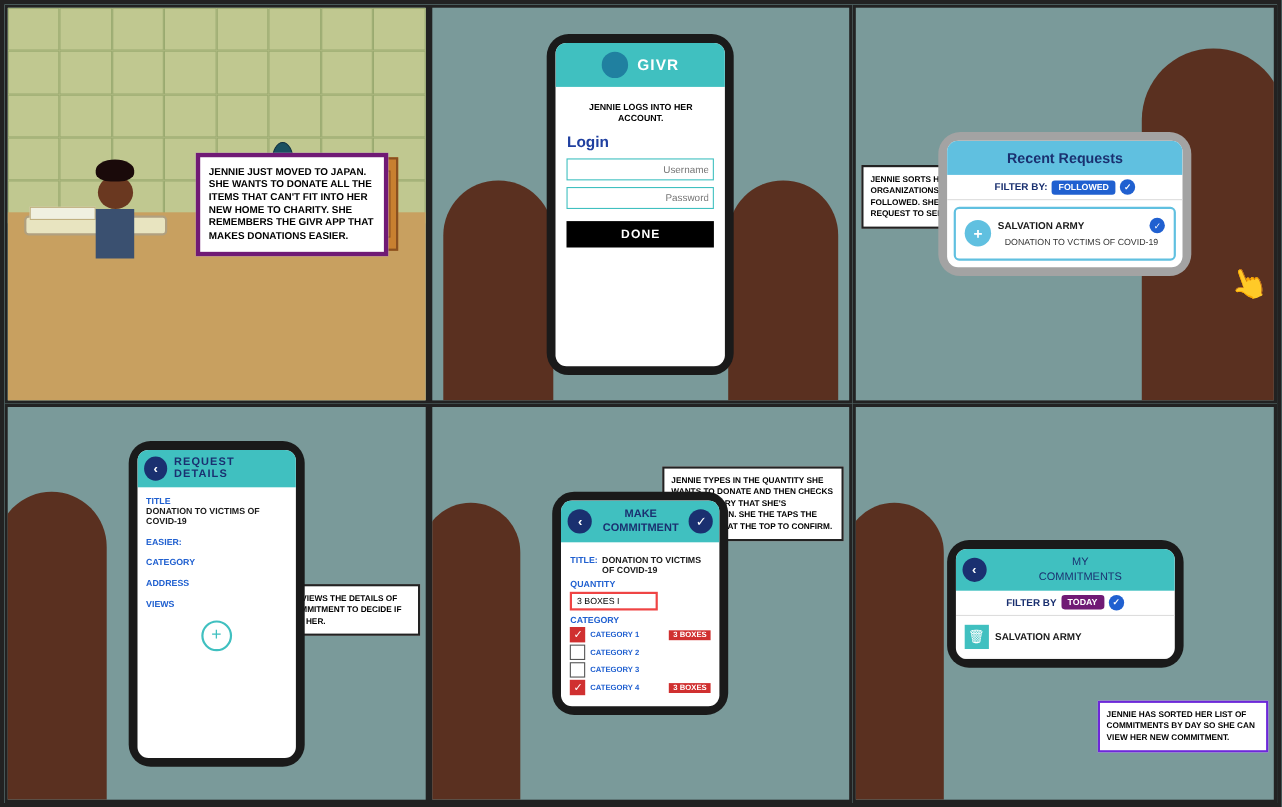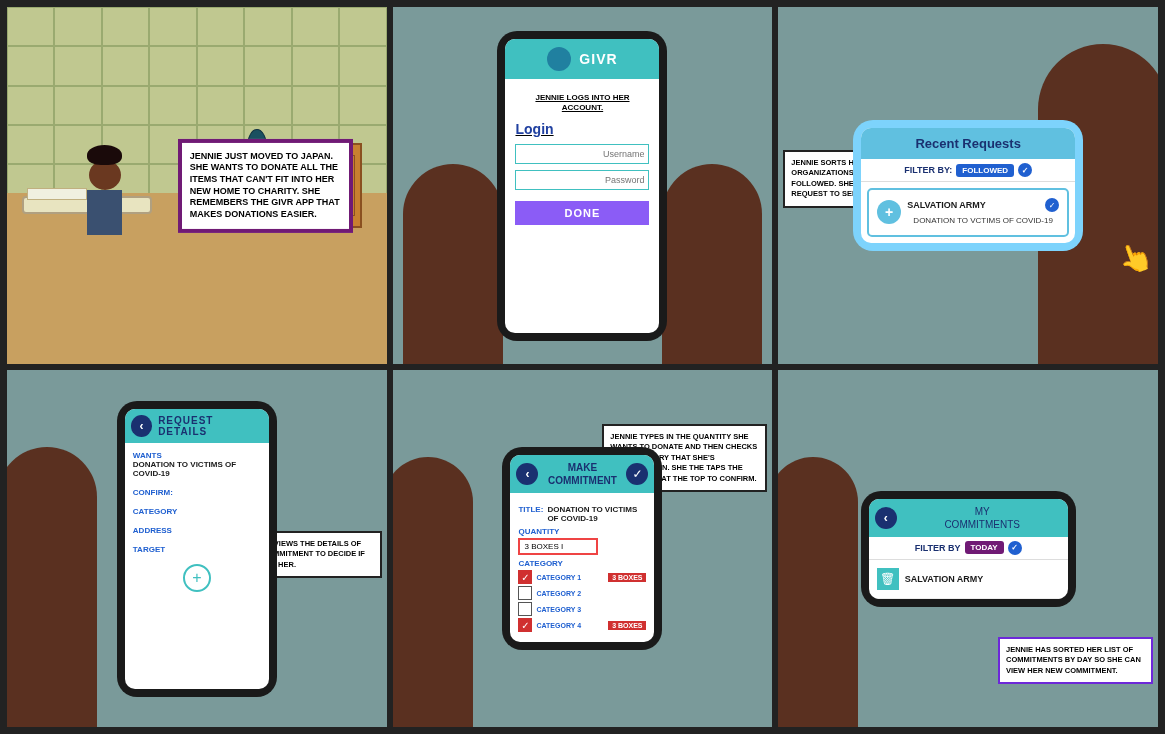--- a/index.html
+++ b/index.html
@@ -85,21 +85,20 @@
     }
     .app-title {
       font-size: 14px;
       font-weight: bold;
       color: white;
       letter-spacing: 1px;
     }
     .login-area {
       padding: 10px;
       flex: 1;
-      text-decoration: underline;
     }
     .login-narration {
       font-size: 8px;
       font-weight: bold;
       text-align: center;
       padding: 4px;
       line-height: 1.3;
     }
     .login-title {
       font-size: 14px;
@@ -110,21 +109,21 @@
     .login-field {
       border: 1px solid #40c0c0;
       width: 100%;
       padding: 4px;
       font-size: 9px;
       margin: 3px 0;
       text-align: right;
       color: #555;
     }
     .done-btn {
-      background: #8b5cf6;
+      background: #000000;
       color: white;
       font-weight: bold;
       font-size: 11px;
       border: none;
       width: 100%;
       padding: 6px;
       margin-top: 8px;
       letter-spacing: 1px;
     }
 
@@ -542,21 +541,21 @@
       </div>
     </div>
   </div>
 </div>
 
 <div class="panel panel-3">
   <div style="position:relative;display:flex;align-items:center;justify-content:center;width:100%;height:100%;">
 
     <div style="position:absolute;right:-10px;bottom:0;width:130px;height:320px;background:#5a3020;border-radius:65px 65px 0 0;z-index:1;"></div>
 
-    <div style="z-index:2;width:230px;background:#7dd3fc;border-radius:20px;padding:8px;position:relative;">
+    <div style="z-index:2;width:230px;background:#a3a3a3;border-radius:20px;padding:8px;position:relative;">
       <div class="phone-wide-screen">
         <div class="recent-header">
           <div class="recent-title">Recent Requests</div>
         </div>
         <div class="filter-bar">
           <span>FILTER BY:</span>
           <span class="followed-badge">FOLLOWED</span>
           <div class="check-circle">
               <span>✓</span>
             </div>
@@ -588,34 +587,34 @@
     <div style="position:absolute;left:-10px;bottom:0;width:100px;height:280px;background:#5a3020;border-radius:50px 50px 0 0;z-index:1;"></div>
 
     <div style="z-index:2;width:160px;background:#1a1a1a;border-radius:20px;padding:8px;">
       <div class="phone-portrait-screen">
         <div class="details-header">
           <div class="back-btn">‹</div>
           <span class="details-title">REQUEST DETAILS</span>
         </div>
         <div class="details-body">
           <div class="detail-row">
-            <div class="detail-label">WANTS</div>
+            <div class="detail-label">TITLE</div>
             <div class="detail-value">DONATION TO VICTIMS OF COVID-19</div>
           </div>
           <div class="detail-row">
-            <div class="detail-label">CONFIRM:</div>
+            <div class="detail-label">EASIER:</div>
           </div>
           <div class="detail-row">
             <div class="detail-label">CATEGORY</div>
           </div>
           <div class="detail-row">
             <div class="detail-label">ADDRESS</div>
           </div>
           <div class="detail-row">
-            <div class="detail-label">TARGET</div>
+            <div class="detail-label">VIEWS</div>
           </div>
           <div class="add-btn-circle">+</div>
         </div>
       </div>
     </div>
 
     <div style="position:absolute;right:5px;top:45%;background:white;border:2px solid #222;padding:6px;width:145px;font-size:7.5px;font-weight:bold;line-height:1.4;text-transform:uppercase;">
       <span>JENNIE VIEWS THE DETAILS OF THE COMMITMENT TO DECIDE IF IT'S FOR HER.</span>
     </div>
   </div>

